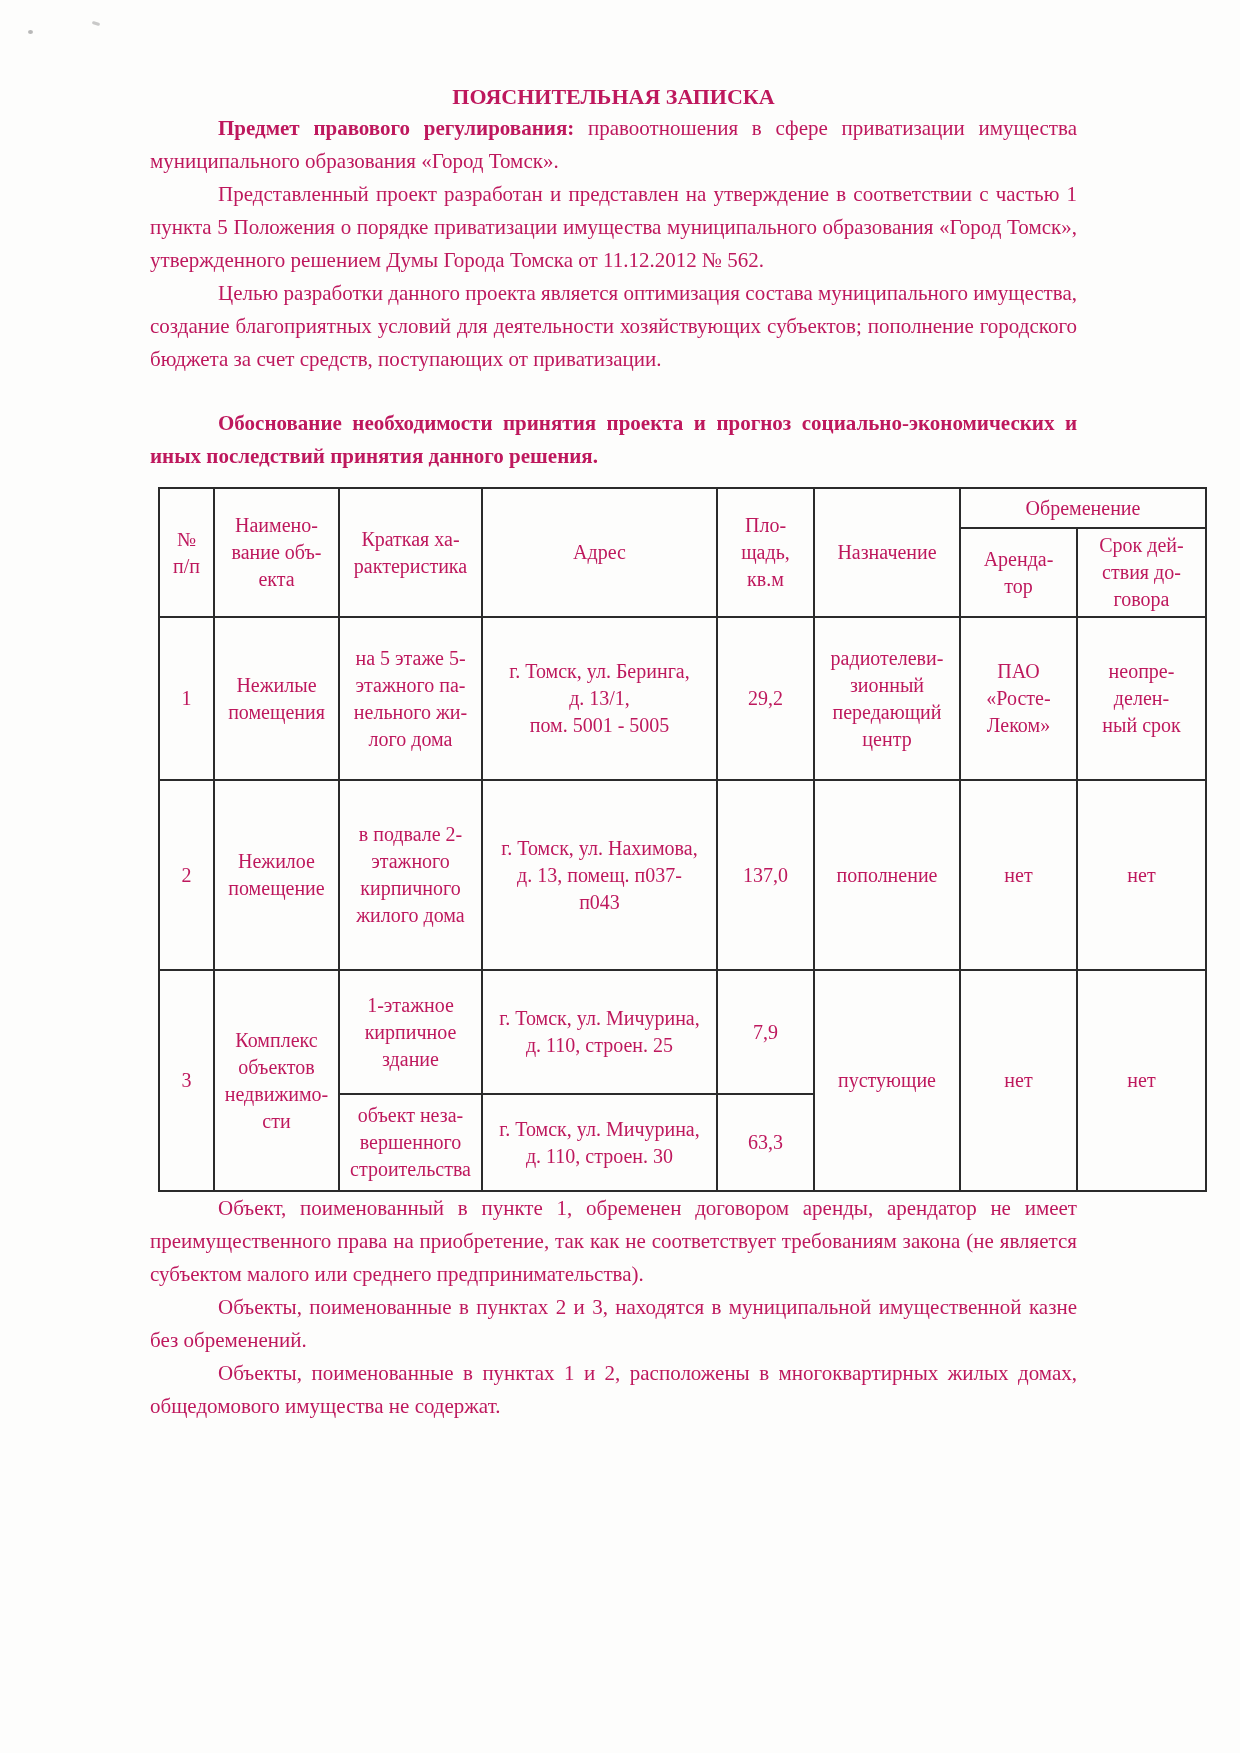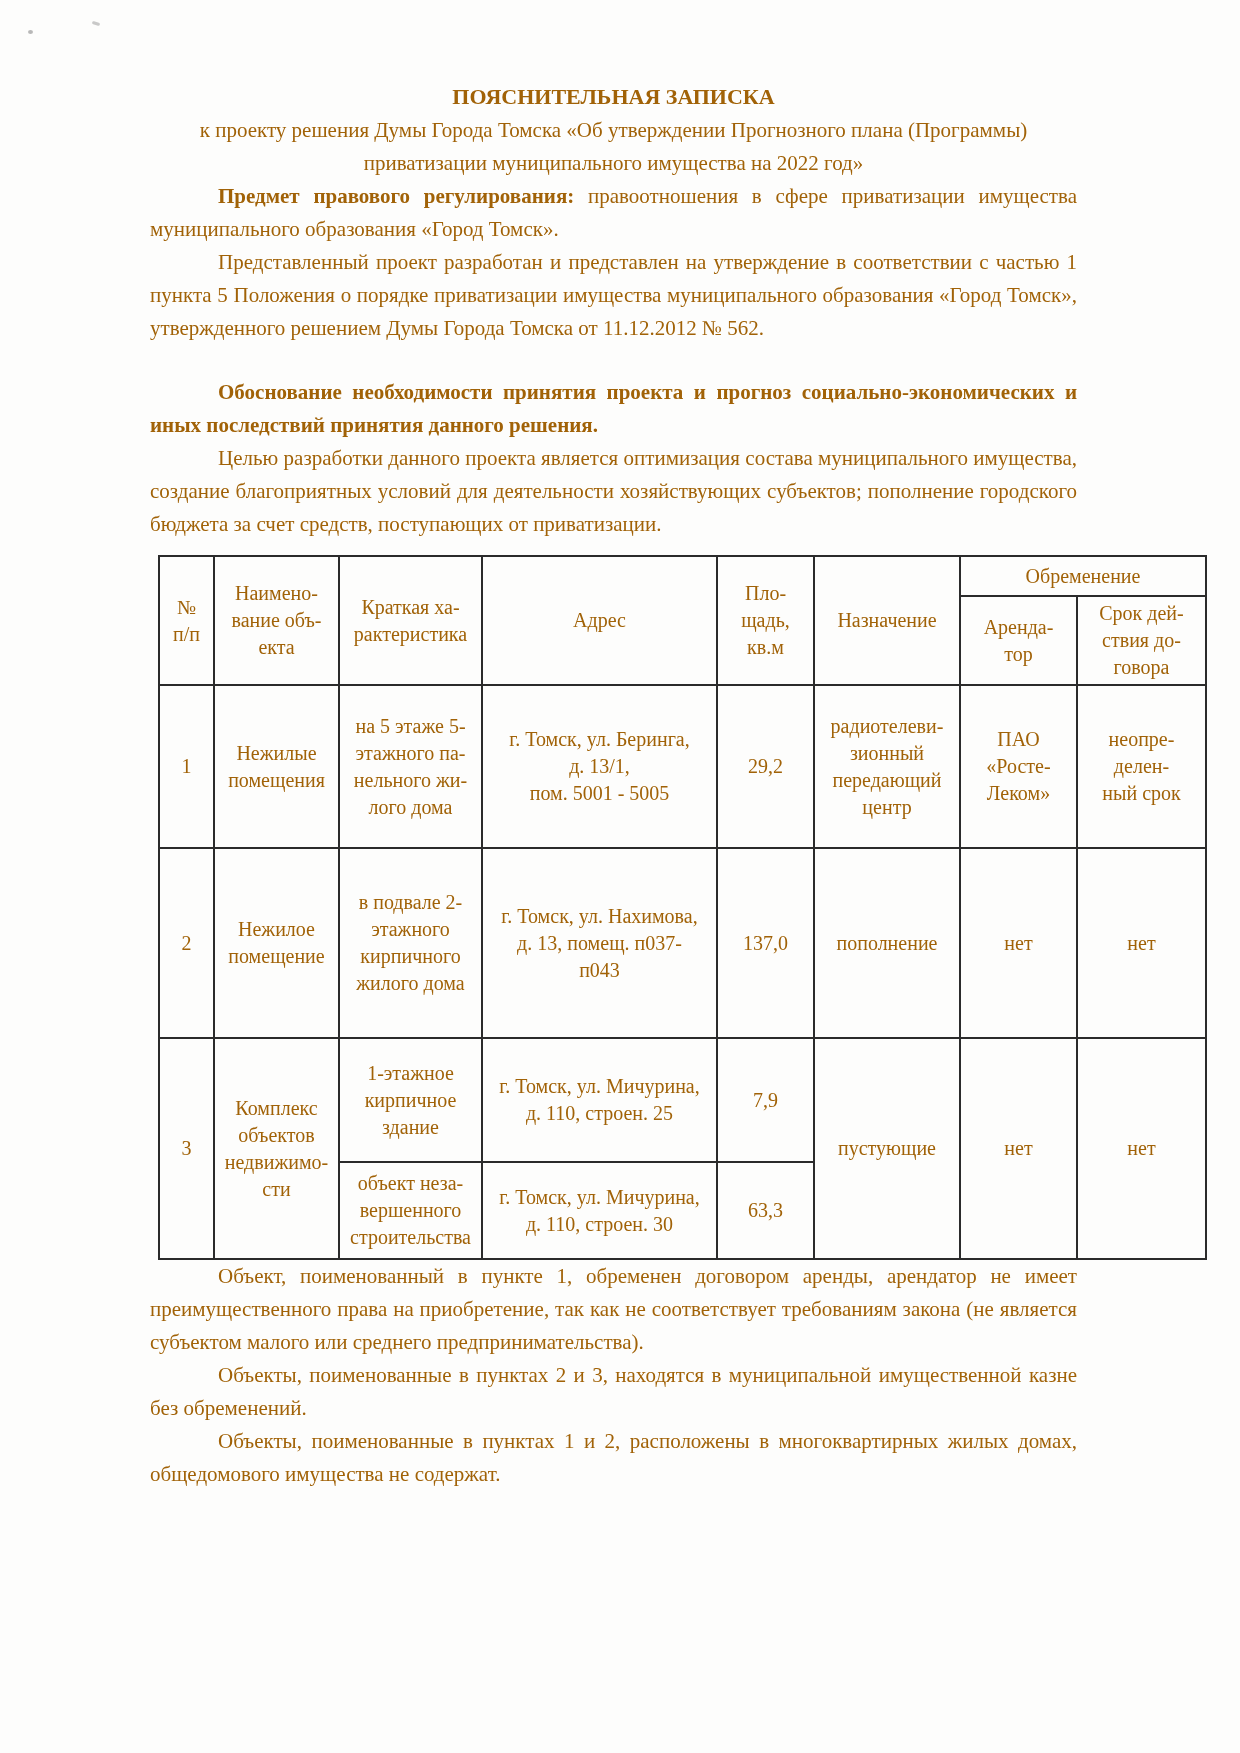--- a/index.html
+++ b/index.html
@@ -2,21 +2,21 @@
 <html><head>
 <meta charset="utf-8">
 <style>
   html,body { margin:0; padding:0; background:#e8e8e8; }
   .page {
     position:relative;
     width:1240px; height:1753px;
     margin:0 auto;
     background:#fdfdfc;
     font-family:"Liberation Serif","DejaVu Serif",serif;
-    color:#a16207;
+    color:#be185d;
     overflow:hidden;
   }
   .artifact { position:absolute; background:#8a8a8a; border-radius:50%; }
   .a1 { left:28px; top:30px; width:5px; height:4px; opacity:.6; }
   .a2 { left:92px; top:22px; width:8px; height:3px; border-radius:2px; transform:rotate(18deg); opacity:.45; }
 
   .title {
     margin:82px 163px 0 150px;
     font-size:22px; line-height:30px;
     font-weight:bold; text-align:center;
@@ -60,28 +60,26 @@
   .after-table { }
 </style>
 </head>
 <body>
 
 <div class="page">
   <div class="artifact a1"></div>
   <div class="artifact a2"></div>
 
   <div class="title">ПОЯСНИТЕЛЬНАЯ ЗАПИСКА</div>
-  <div class="subtitle">к проекту решения Думы Города Томска «Об утверждении Прогнозного плана (Программы)
-приватизации муниципального имущества на 2022 год»</div>
 
   <p class="para mt-sec"><span class="b">Предмет правового регулирования:</span><span> правоотношения в сфере приватизации имущества муниципального образования «Город Томск».</span></p>
   <p class="para">Представленный проект разработан и представлен на утверждение в соответствии с частью 1 пункта 5 Положения о порядке приватизации имущества муниципального образования «Город Томск», утвержденного решением Думы Города Томска от 11.12.2012 № 562.</p>
 
+  <p class="para">Целью разработки данного проекта является оптимизация состава муниципального имущества, создание благоприятных условий для деятельности хозяйствующих субъектов; пополнение городского бюджета за счет средств, поступающих от приватизации.</p>
   <p class="para b mt-head">Обоснование необходимости принятия проекта и прогноз социально-экономических и иных последствий принятия данного решения.</p>
-  <p class="para">Целью разработки данного проекта является оптимизация состава муниципального имущества, создание благоприятных условий для деятельности хозяйствующих субъектов; пополнение городского бюджета за счет средств, поступающих от приватизации.</p>
 
   <table class="objects">
     <colgroup>
       <col style="width:55px">
         <col style="width:125px">
         <col style="width:143px">
         <col style="width:235px">
       <col style="width:97px">
         <col style="width:146px">
         <col style="width:117px">

